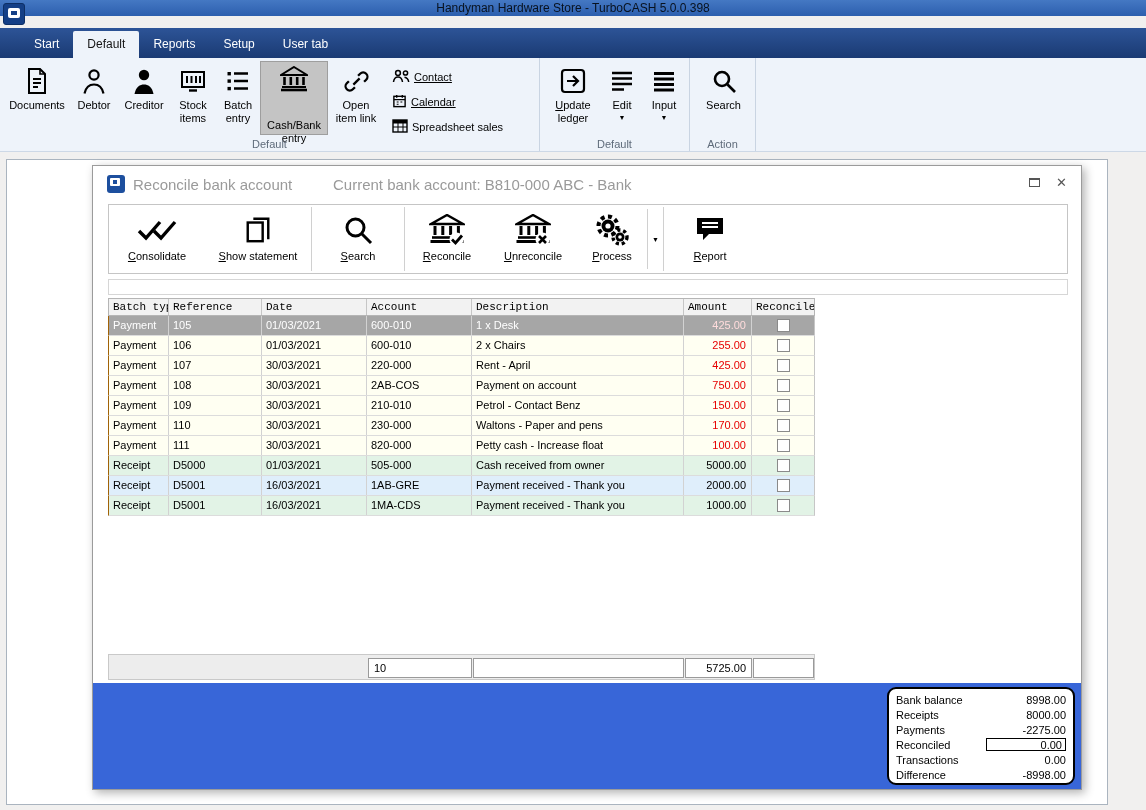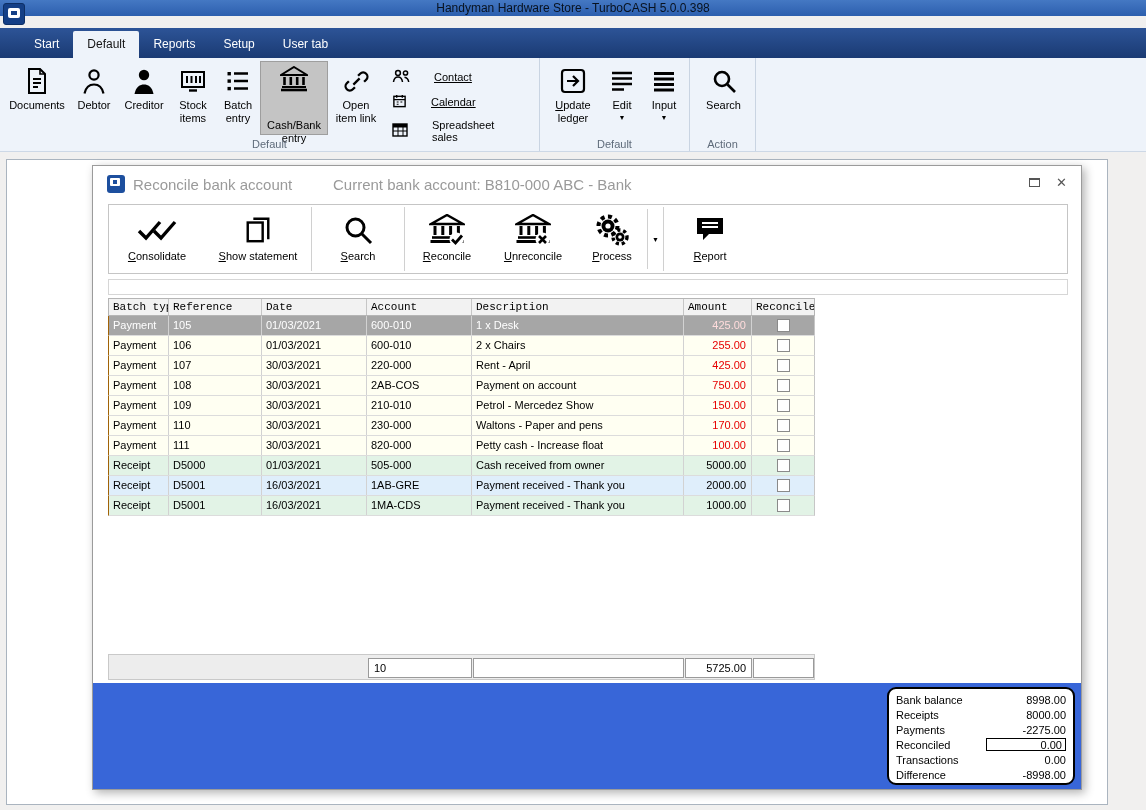--- a/index.html
+++ b/index.html
@@ -36,21 +36,21 @@
               font-size:11px; color:#5f6b7a; }
   .rbtn { display:flex; flex-direction:column; align-items:center; padding-top:4px; height:74px; }
   .w66{width:66px}.w48{width:48px}.w52{width:52px}.w46{width:46px}.w44{width:44px}
   .w68{width:68px}.w56{width:56px}.w58{width:58px}.w40{width:40px}.w62{width:62px}
   .rbtn.selected { background:#c4c4c4; border:1px solid #9e9e9e;gap:25px; }
   .ricon { height:32px; display:flex; align-items:center; justify-content:center; margin-bottom:2px; }
   .rlabel { display:block; font-size:11px; line-height:13px; text-align:center; white-space:pre-line; }
   .ak::first-letter { text-decoration:underline; }
   .rcaret { font-size:7px; line-height:8px; margin-top:2px; color:#000; }
   .rlinks { display:flex; flex-direction:column; padding:8px 4px 0 8px; gap:8px; width:126px; }
-  .rlink { display:flex; align-items:center; gap:24px; font-size:11px; }
+  .rlink { display:flex; align-items:center; gap:4px; font-size:11px; }
   .rlink-label { text-decoration:underline; }
   .nounder .rlink-label { text-decoration:none; }
 
   
   .workspace { position:absolute; left:0; top:152px; width:1040px; height:658px; background:#f1f0ef; }
   .page-behind { position:absolute; left:6px; top:7px; width:1102px; height:646px;
                  background:#fff; border:1px solid #aab4bf; }
 
   
   .dialog { position:absolute; left:92px; top:13px; width:990px; height:625px;
@@ -477,21 +477,21 @@
         <div class="gcell c6 cbc">
             <span class="cb"></span>
           </div>
       </div>
 
       <div class="grow pay">
         <div class="gcell c0">Payment</div>
         <div class="gcell c1">109</div>
         <div class="gcell c2">30/03/2021</div>
         <div class="gcell c3">210-010</div>
-        <div class="gcell c4">Petrol - Mercedez Show</div>
+        <div class="gcell c4">Petrol - Contact Benz</div>
         <div class="gcell c5 num red">150.00</div>
         <div class="gcell c6 cbc">
             <span class="cb"></span>
           </div>
       </div>
 
       <div class="grow pay">
         <div class="gcell c0">Payment</div>
         <div class="gcell c1">110</div>
         <div class="gcell c2">30/03/2021</div>

